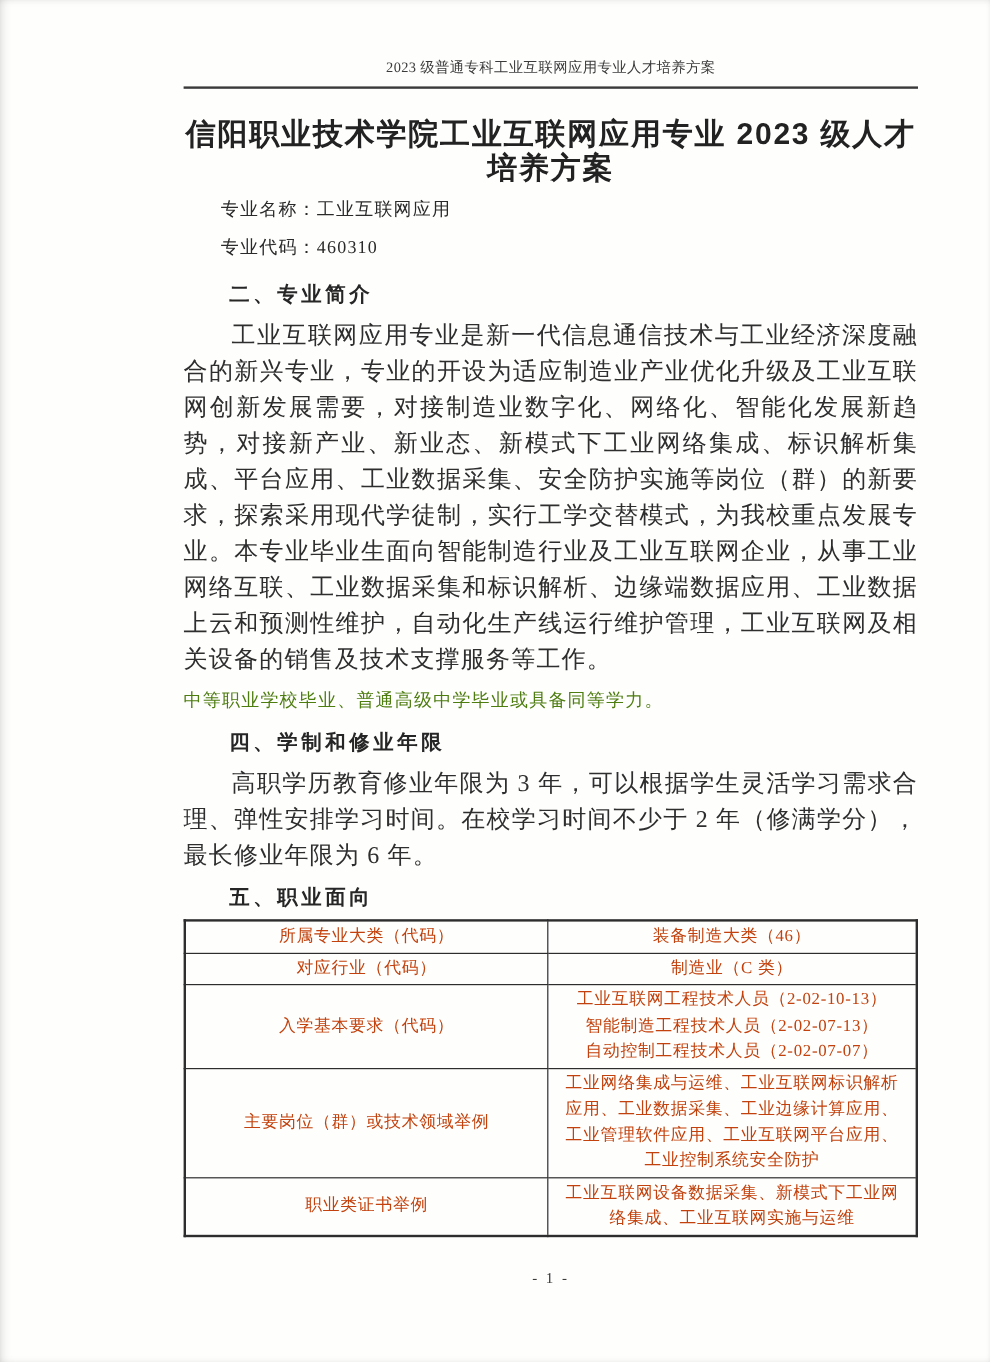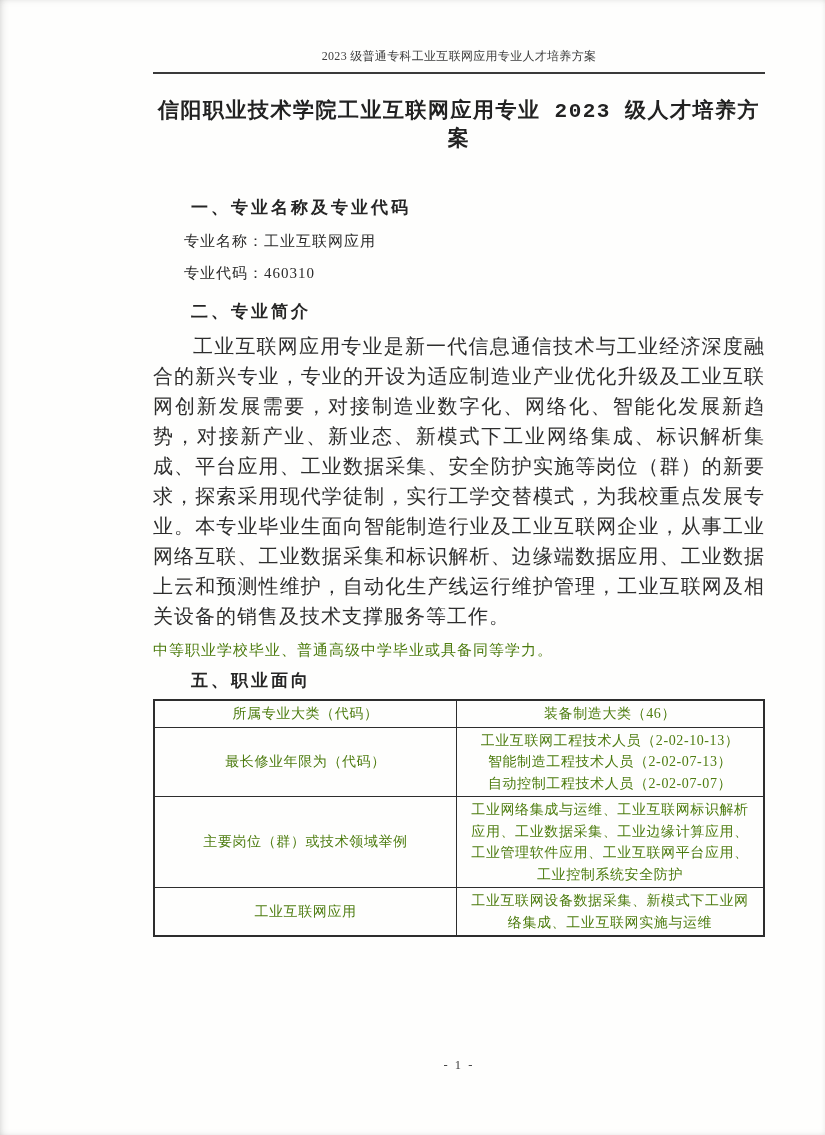--- a/index.html
+++ b/index.html
@@ -35,22 +35,22 @@
     color: #3b3b3b;
   }
   .header-rule {
     margin-top: 7px;
     border: 0;
     border-bottom: 2px solid #3a3a3a;
   }
   .doc-title {
     margin: 24px 0 0 0;
     text-align: center;
-    font-family: Liberation Mono, monospace;
-    font-size: 21px;
+    font-family: Liberation Sans, sans-serif;
+    font-size: 25px;
     font-weight: bold;
     letter-spacing: 1.5px;
     color: #222222;
     line-height: 28px;
   }
   .sec-heading {
     margin: 0;
     padding-left: 38px;
     font-family: "Liberation Sans", sans-serif;
     font-size: 17px;
@@ -95,21 +95,21 @@
     table-layout: fixed;
   }
   .career-table td {
     border: 1px solid #2d2d2d;
     text-align: center;
     vertical-align: middle;
     font-size: 14px;
     letter-spacing: 0.6px;
     line-height: 21.5px;
     padding: 2px 10px;
-    color: #4d7c0f;
+    color: #c2410c;
   }
   .prelines { white-space: pre-line; margin-left: 32px; }
   .page-number {
     position: absolute;
     left: 153px;
     width: 612px;
     bottom: 62px;
     text-align: center;
     font-size: 12.5px;
     letter-spacing: 2px;
@@ -120,54 +120,59 @@
 <body>
 
 <div class="page">
   <div class="content">
 
     <div class="running-header">2023 级普通专科工业互联网应用专业人才培养方案</div>
     <hr class="header-rule">
 
     <h1 class="doc-title">信阳职业技术学院工业互联网应用专业 2023 级人才培养方案</h1>
 
-    <h2 class="sec-heading h-s1">一、专业名称及专业代码</h2>
     <p class="kv-line">专业名称：工业互联网应用</p>
     <p class="kv-line">专业代码：460310</p>
 
     <h2 class="sec-heading h-s2">二、专业简介</h2>
     <p class="body-para">工业互联网应用专业是新一代信息通信技术与工业经济深度融合的新兴专业，专业的开设为适应制造业产业优化升级及工业互联网创新发展需要，对接制造业数字化、网络化、智能化发展新趋势，对接新产业、新业态、新模式下工业网络集成、标识解析集成、平台应用、工业数据采集、安全防护实施等岗位（群）的新要求，探索采用现代学徒制，实行工学交替模式，为我校重点发展专业。本专业毕业生面向智能制造行业及工业互联网企业，从事工业网络互联、工业数据采集和标识解析、边缘端数据应用、工业数据上云和预测性维护，自动化生产线运行维护管理，工业互联网及相关设备的销售及技术支撑服务等工作。</p>
 
     <p class="body-line">中等职业学校毕业、普通高级中学毕业或具备同等学力。</p>
 
+    <h2 class="sec-heading h-s4">四、学制和修业年限</h2>
+    <p class="body-para">高职学历教育修业年限为 3 年，可以根据学生灵活学习需求合理、弹性安排学习时间。在校学习时间不少于 2 年（修满学分），最长修业年限为 6 年。</p>
 
     <h2 class="sec-heading h-s5">五、职业面向</h2>
 
     <table class="career-table">
       <colgroup>
           <col style="width:49.6%">
           <col style="width:50.4%">
         </colgroup>
       <tbody>
         <tr>
           <td>所属专业大类（代码）</td>
           <td>装备制造大类（46）</td>
         </tr>
         <tr>
-          <td>最长修业年限为（代码）</td>
+          <td>对应行业（代码）</td>
+          <td>制造业（C 类）</td>
+        </tr>
+        <tr>
+          <td>入学基本要求（代码）</td>
           <td class="prelines">工业互联网工程技术人员（2-02-10-13）
 智能制造工程技术人员（2-02-07-13）
 自动控制工程技术人员（2-02-07-07）</td>
         </tr>
         <tr>
           <td>主要岗位（群）或技术领域举例</td>
           <td>工业网络集成与运维、工业互联网标识解析应用、工业数据采集、工业边缘计算应用、工业管理软件应用、工业互联网平台应用、工业控制系统安全防护</td>
         </tr>
         <tr>
-          <td>工业互联网应用</td>
+          <td>职业类证书举例</td>
           <td>工业互联网设备数据采集、新模式下工业网络集成、工业互联网实施与运维</td>
         </tr>
       </tbody>
     </table>
   </div>
 
   <div class="page-number">- 1 -</div>
 </div>
 
 </body></html>

